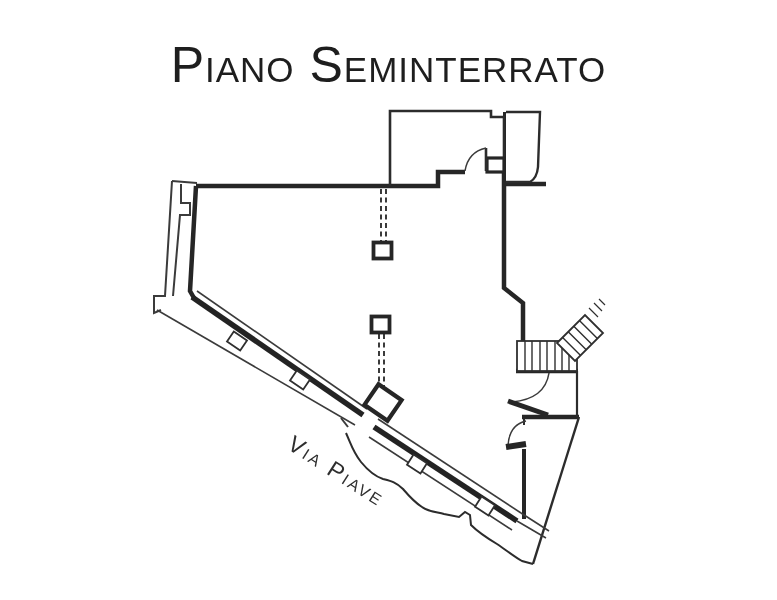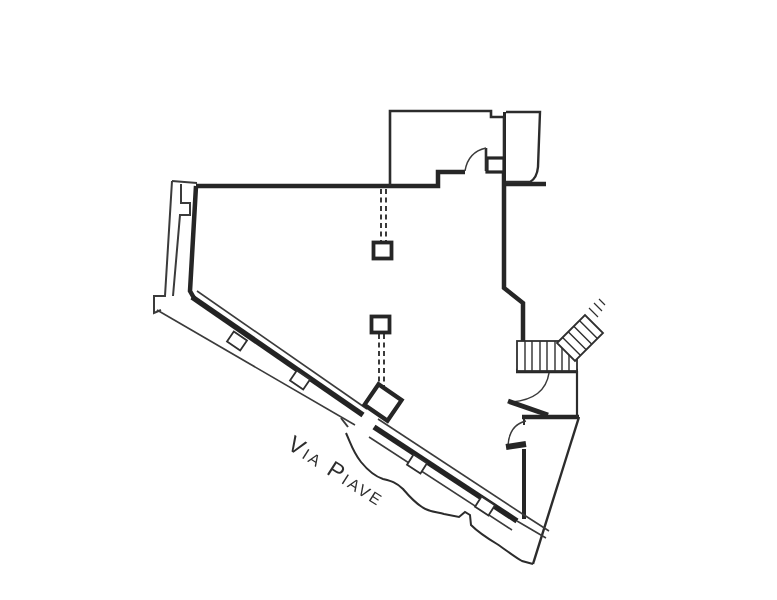--- a/index.html
+++ b/index.html
@@ -34,20 +34,21 @@
     letter-spacing:2.5px;
     fill:#2e2e2e;
     font-weight:400;
   }
 </style>
 </head>
 <body>
 
 <div class="page">
 
+  <h1 class="title">Piano Seminterrato</h1>
 
   <div class="plan">
     <svg width="777" height="600" viewBox="0 0 777 600" xmlns="http://www.w3.org/2000/svg">
 
       <g stroke="#3b3b3b" stroke-width="2" fill="none">
         <path d="M172,181 L197,183"></path>
         <path d="M172,181 L165,296 L154,296 L154,313 L161,310"></path>
         <path d="M181,184 L181,203 L190,203 L190,215 L180,215 L173,296"></path>
       </g>
 

